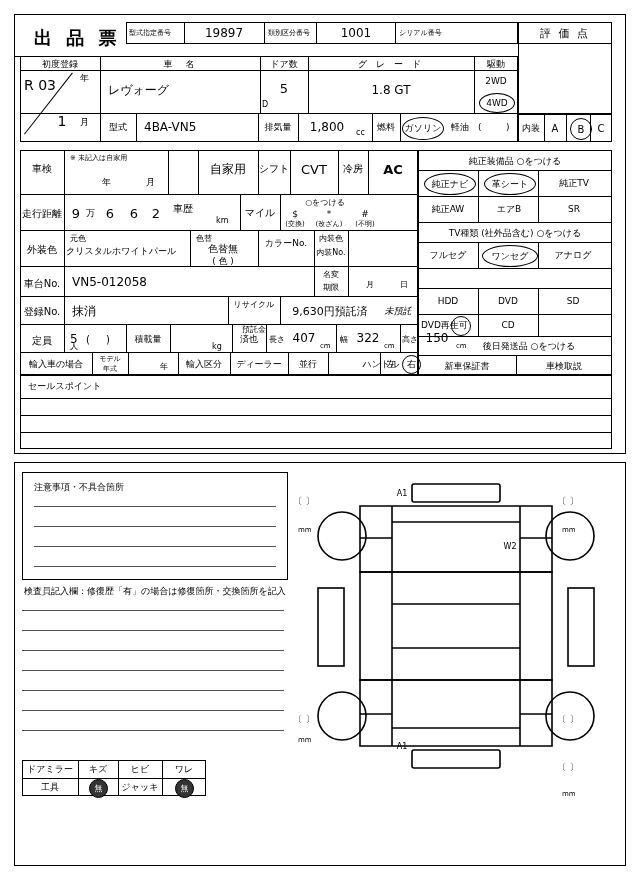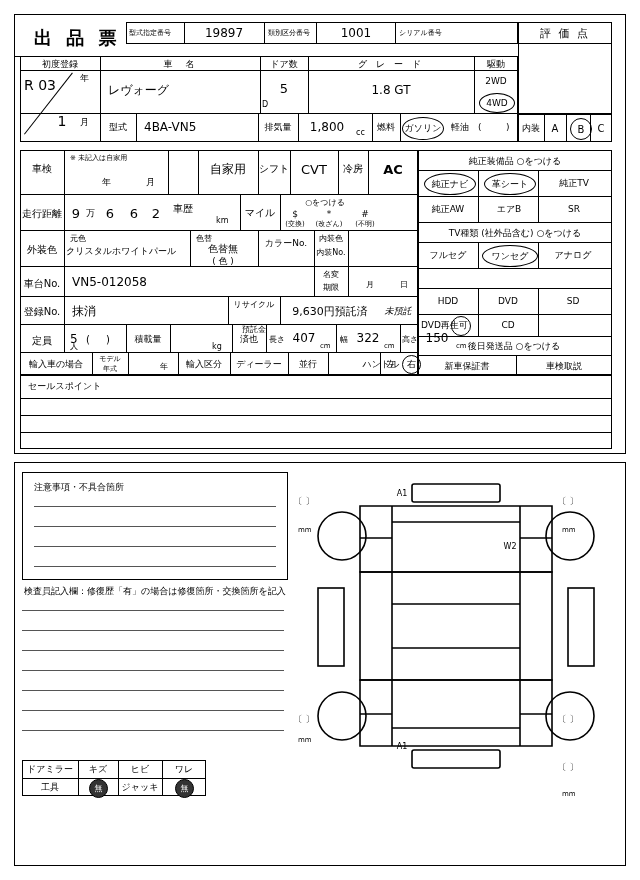--- a/index.html
+++ b/index.html
@@ -286,21 +286,21 @@
   <div class="vl" style="left:538px;top:288px;height:26px;"></div>
   <div class="hl" style="left:418px;top:314px;width:194px;"></div>
 
   <div class="t f9 lft" style="left:421px;top:318px;width:62px;height:14px;">DVD再生可</div>
   <div class="circle" style="position:absolute;left:451px;top:316px;width:18px;height:18px;"></div>
   <div class="t f9 ctr" style="left:480px;top:318px;width:56px;height:14px;">CD</div>
   <div class="vl" style="left:478px;top:314px;height:22px;"></div>
   <div class="vl" style="left:538px;top:314px;height:22px;"></div>
   <div class="hl" style="left:418px;top:336px;width:194px;"></div>
 
-  <div class="t f9 ctr" style="left:414px;top:339px;width:182px;height:14px;padding-left:18px;">後日発送品 ○をつける</div>
+  <div class="t f9 ctr" style="left:429px;top:339px;width:182px;height:14px;padding-left:18px;">後日発送品 ○をつける</div>
   <div class="hl" style="left:418px;top:355px;width:194px;"></div>
   <div class="t f9 ctr" style="left:420px;top:359px;width:94px;height:14px;">新車保証書</div>
   <div class="t f9 ctr" style="left:518px;top:359px;width:92px;height:14px;">車検取説</div>
   <div class="vl" style="left:516px;top:355px;height:20px;"></div>
 
   <div class="bx" style="left:20px;top:375px;width:592px;height:74px;"></div>
   <div class="t f9 lft" style="left:28px;top:379px;width:120px;height:14px;">セールスポイント</div>
   <div class="hl" style="left:20px;top:398px;width:592px;"></div>
   <div class="hl" style="left:20px;top:415px;width:592px;"></div>
   <div class="hl" style="left:20px;top:432px;width:592px;"></div>

